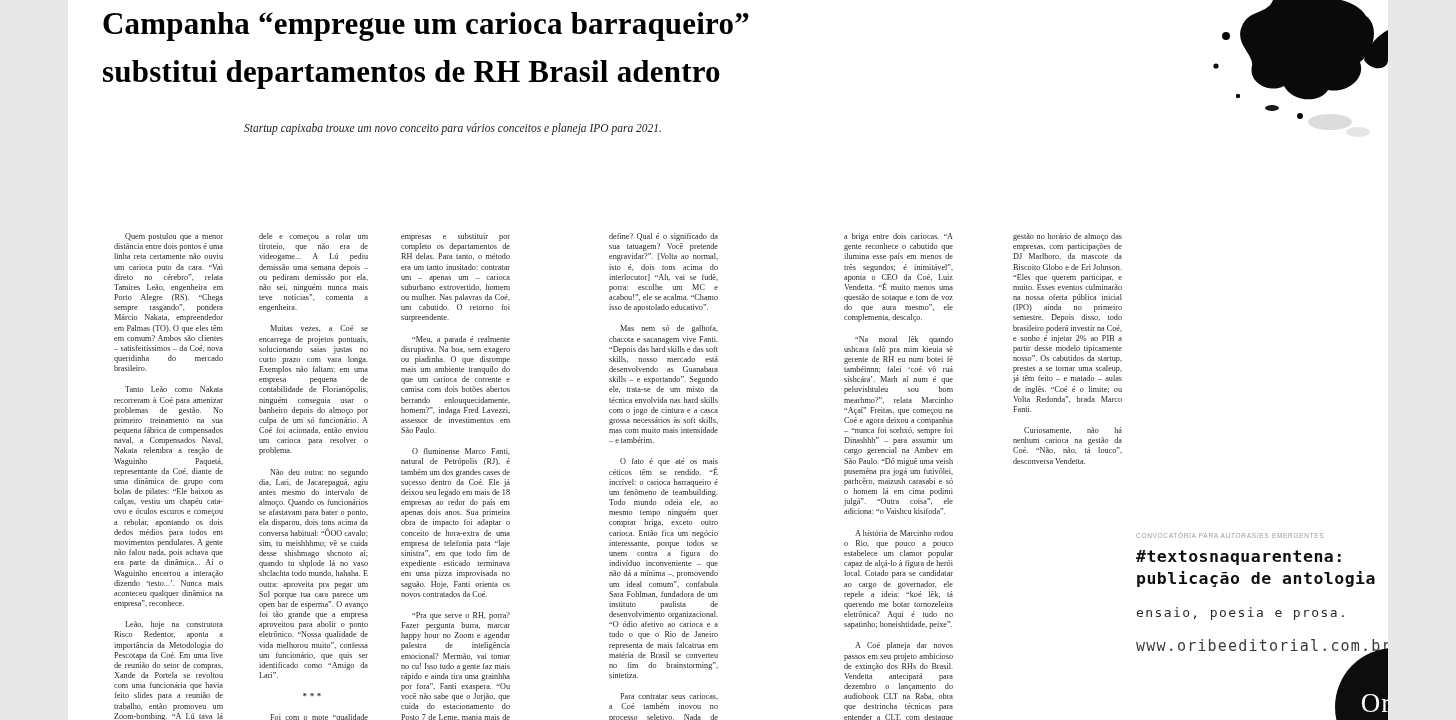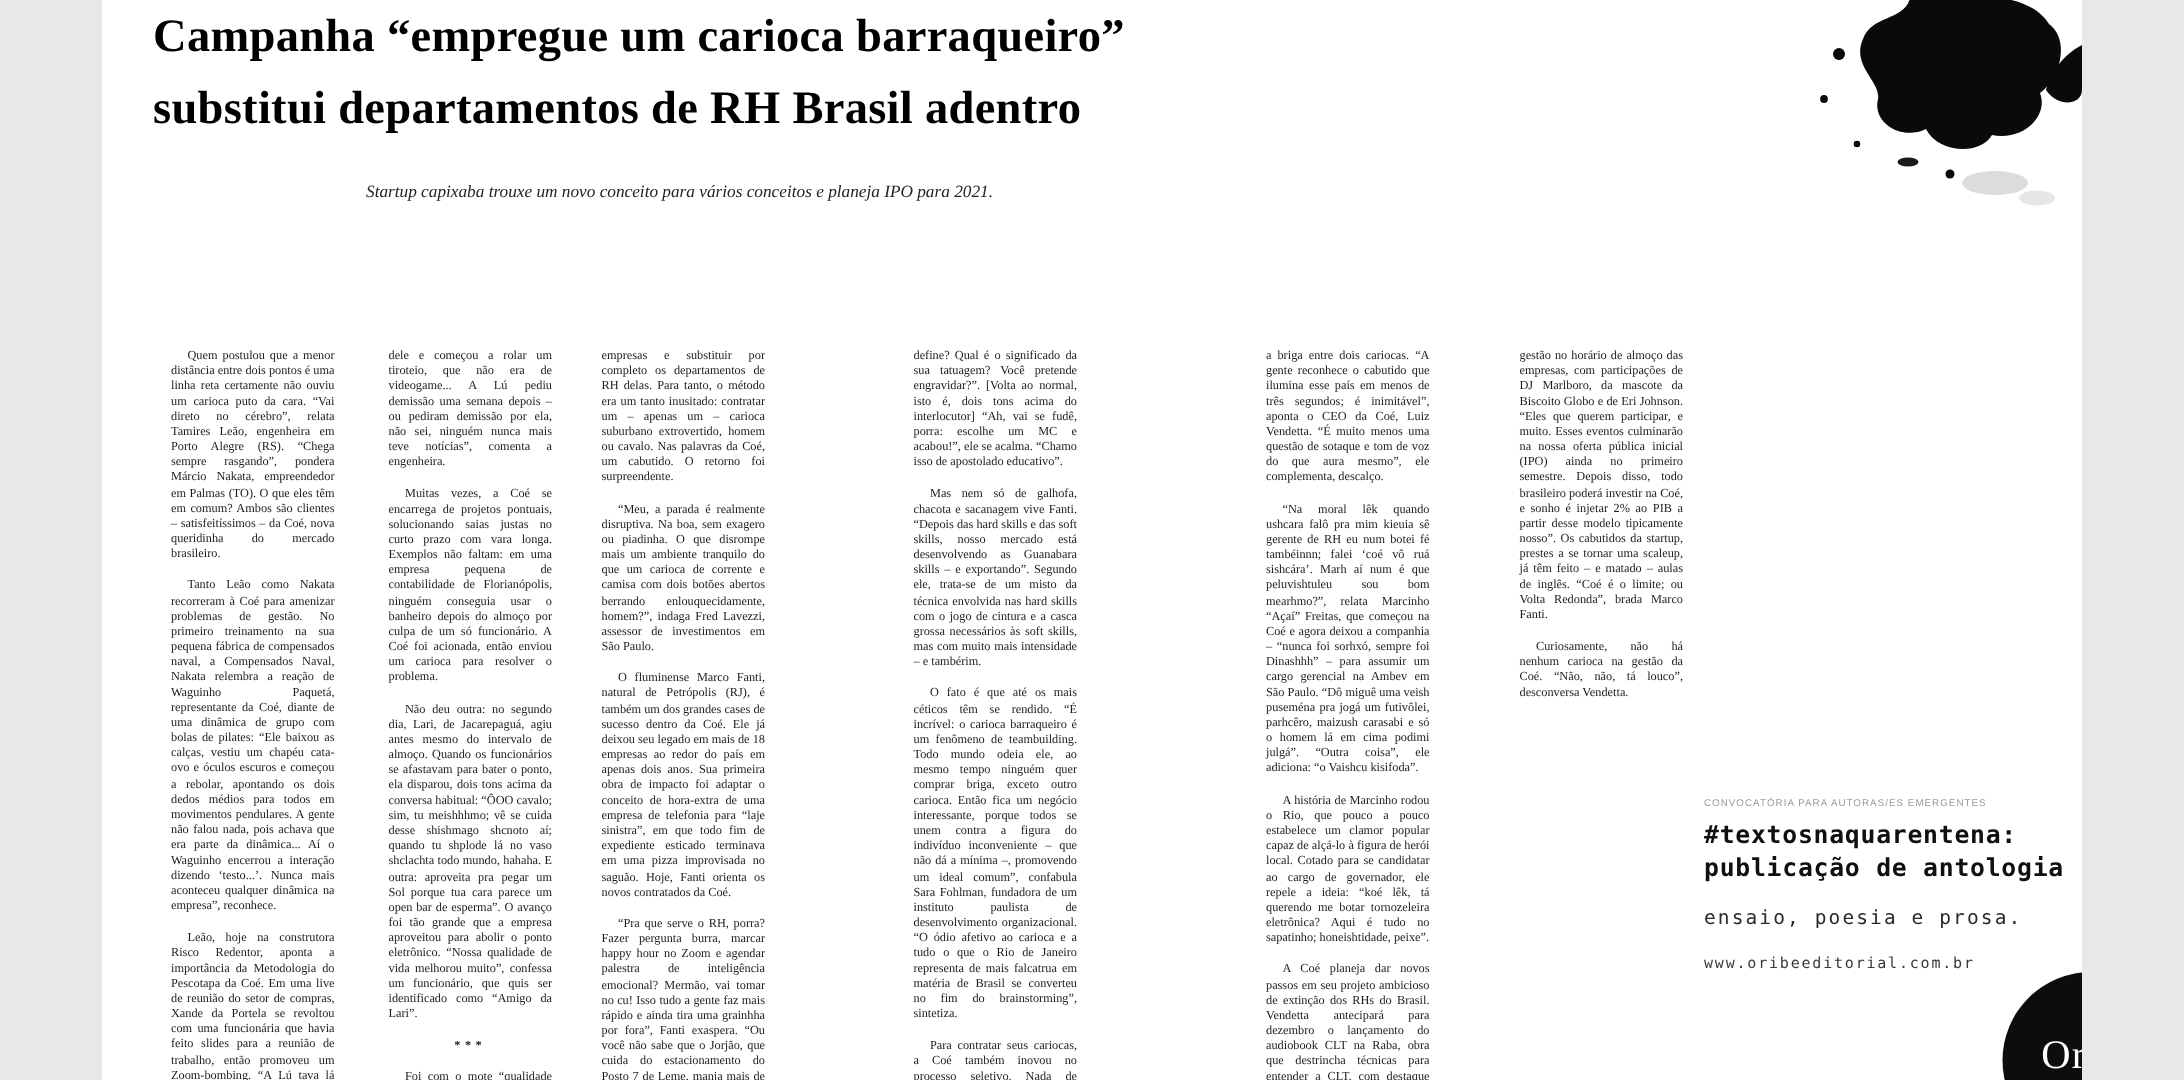--- a/index.html
+++ b/index.html
@@ -28,21 +28,21 @@
   .ad{
     position:absolute;left:1068px;top:532px;width:310px;
     font-family:"DejaVu Sans Mono","Liberation Mono",monospace;
   }
   .ad-eyebrow{
     font-family:"Liberation Sans","DejaVu Sans",sans-serif;
     font-size:6.5px;letter-spacing:0.7px;color:#9a9a9a;margin-bottom:7px;
   }
   .ad-title{font-size:16.5px;font-weight:700;color:#101010;line-height:1.32;letter-spacing:0.5px;}
   .ad-genres{font-size:13px;letter-spacing:1.4px;color:#2a2a2a;margin-top:15px;}
-  .ad-url{font-size:10px;letter-spacing:1.2px;color:#3a3a3a;margin-top:17px;cursor:pointer;}
+  .ad-url{font-size:15px;letter-spacing:1.2px;color:#3a3a3a;margin-top:17px;cursor:pointer;}
   .logo{
     position:absolute;left:1267px;top:648px;width:118px;height:118px;
     background:#0d0d0d;border-radius:50%;text-align:center;color:#fff;
   }
   .logo-name{
     font-family:"Liberation Serif","DejaVu Serif",serif;
     font-size:27px;margin-top:40px;letter-spacing:1px;
   }
   .logo-sub{
     font-family:"Liberation Sans","DejaVu Sans",sans-serif;
@@ -81,21 +81,21 @@
 
   <div class="col c2">
     <p class="cont">dele e começou a rolar um tiroteio, que não era de videogame... A Lú pediu demissão uma semana depois – ou pediram demissão por ela, não sei, ninguém nunca mais teve notícias”, comenta a engenheira.</p>
     <p>Muitas vezes, a Coé se encarrega de projetos pontuais, solucionando saias justas no curto prazo com vara longa. Exemplos não faltam: em uma empresa pequena de contabilidade de Florianópolis, ninguém conseguia usar o banheiro depois do almoço por culpa de um só funcionário. A Coé foi acionada, então enviou um carioca para resolver o problema.</p>
     <p>Não deu outra: no segundo dia, Lari, de Jacarepaguá, agiu antes mesmo do intervalo de almoço. Quando os funcionários se afastavam para bater o ponto, ela disparou, dois tons acima da conversa habitual: “ÔOO cavalo; sim, tu meishhhmo; vê se cuida desse shishmago shcnoto aí; quando tu shplode lá no vaso shclachta todo mundo, hahaha. E outra: aproveita pra pegar um Sol porque tua cara parece um open bar de esperma”. O avanço foi tão grande que a empresa aproveitou para abolir o ponto eletrônico. “Nossa qualidade de vida melhorou muito”, confessa um funcionário, que quis ser identificado como “Amigo da Lari”.</p>
     <p class="sep">***</p>
     <p>Foi com o mote “qualidade um carioca sem o medo” que a startup Coé, fundada em Vitória (ES), fez</p>
   </div>
 
   <div class="col c3">
-    <p class="cont">empresas e substituir por completo os departamentos de RH delas. Para tanto, o método era um tanto inusitado: contratar um – apenas um – carioca suburbano extrovertido, homem ou cavalo. Nas palavras da Coé, um cabutido. O retorno foi surpreendente.</p>
+    <p class="cont">empresas e substituir por completo os departamentos de RH delas. Para tanto, o método era um tanto inusitado: contratar um – apenas um – carioca suburbano extrovertido, homem ou mulher. Nas palavras da Coé, um cabutido. O retorno foi surpreendente.</p>
     <p>“Meu, a parada é realmente disruptiva. Na boa, sem exagero ou piadinha. O que disrompe mais um ambiente tranquilo do que um carioca de corrente e camisa com dois botões abertos berrando enlouquecidamente, homem?”, indaga Fred Lavezzi, assessor de investimentos em São Paulo.</p>
     <p>O fluminense Marco Fanti, natural de Petrópolis (RJ), é também um dos grandes cases de sucesso dentro da Coé. Ele já deixou seu legado em mais de 18 empresas ao redor do país em apenas dois anos. Sua primeira obra de impacto foi adaptar o conceito de hora-extra de uma empresa de telefonia para “laje sinistra”, em que todo fim de expediente esticado terminava em uma pizza improvisada no saguão. Hoje, Fanti orienta os novos contratados da Coé.</p>
     <p>“Pra que serve o RH, porra? Fazer pergunta burra, marcar happy hour no Zoom e agendar palestra de inteligência emocional? Mermão, vai tomar no cu! Isso tudo a gente faz mais rápido e ainda tira uma grainhha por fora”, Fanti exaspera. “Ou você não sabe que o Jorjão, que cuida do estacionamento do Posto 7 de Leme, manja mais de estratégia de convencimento que qualquer executivo brasileiro?” Umita paz</p>
   </div>
 
   <div class="col c4">
     <p class="cont">define? Qual é o significado da sua tatuagem? Você pretende engravidar?”. [Volta ao normal, isto é, dois tons acima do interlocutor] “Ah, vai se fudê, porra: escolhe um MC e acabou!”, ele se acalma. “Chamo isso de apostolado educativo”.</p>
     <p>Mas nem só de galhofa, chacota e sacanagem vive Fanti. “Depois das hard skills e das soft skills, nosso mercado está desenvolvendo as Guanabara skills – e exportando”. Segundo ele, trata-se de um misto da técnica envolvida nas hard skills com o jogo de cintura e a casca grossa necessários às soft skills, mas com muito mais intensidade – e tambérim.</p>
     <p>O fato é que até os mais céticos têm se rendido. “É incrível: o carioca barraqueiro é um fenômeno de teambuilding. Todo mundo odeia ele, ao mesmo tempo ninguém quer comprar briga, exceto outro carioca. Então fica um negócio interessante, porque todos se unem contra a figura do indivíduo inconveniente – que não dá a mínima –, promovendo um ideal comum”, confabula Sara Fohlman, fundadora de um instituto paulista de desenvolvimento organizacional. “O ódio afetivo ao carioca e a tudo o que o Rio de Janeiro representa de mais falcatrua em matéria de Brasil se converteu no fim do brainstorming”, sintetiza.</p>
     <p>Para contratar seus cariocas, a Coé também inovou no processo seletivo. Nada de entrevista ou currículo, com questionários invasivos e dinâmicas conduzidas por torcedores; basta enviar um áudio</p>

